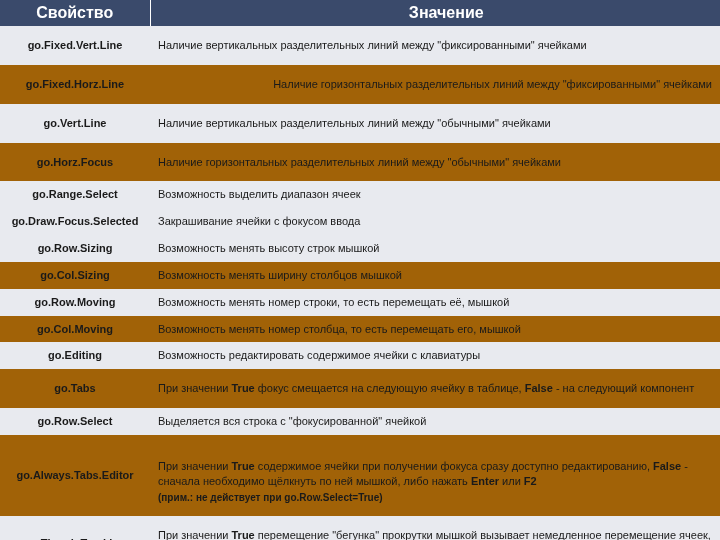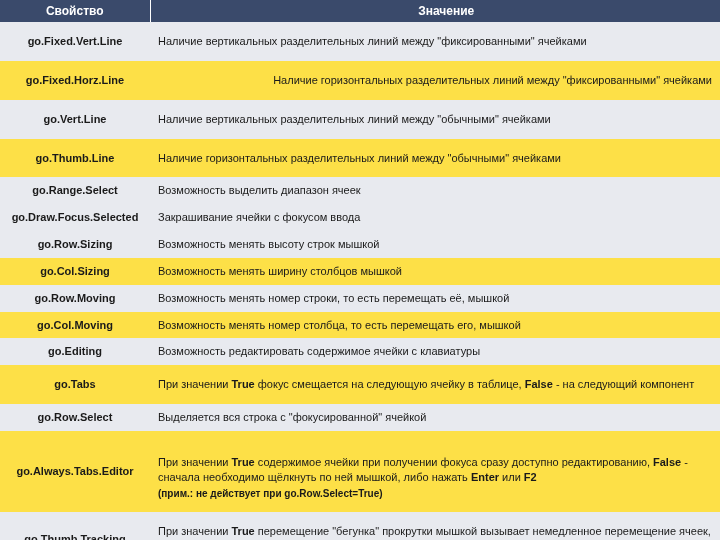--- a/index.html
+++ b/index.html
@@ -17,21 +17,21 @@
     border-collapse: collapse;
     width: 100%;
     table-layout: fixed;
   }
   thead th {
     background: #3a4a6b;
     color: #ffffff;
     font-weight: bold;
     text-align: center;
     padding: 4px 6px;
-    font-size: 12px;
+    font-size: 16px;
     border-right: 1px solid #ffffff;
   }
   thead th:last-child { border-right: none; padding-left: 28px; }
   col.c1 { width: 150px; }
   col.c2 { width: 570px; }
   tbody td {
     padding: 6px 8px;
     vertical-align: middle;
     line-height: 1.35;
     margin-top: 10px;
@@ -40,21 +40,21 @@
     font-weight: bold;
     text-align: center;
     font-size: 11px;
     word-break: break-word;
   }
   tbody td:last-child {
     font-size: 11px;
     text-align: left;
   }
   tbody tr.alt  td { background: #e8eaef; }
-  tbody tr.plain td { background: #fde047; }
+  tbody tr.plain td { background: #a16207; }
   .sub { font-size: 10px; display: block; margin-top: 2px; font-weight: bold; }
 </style>
 </head>
 <body>
 
 <table>
   <colgroup>
       <col class="c1">
       <col class="c2">
     </colgroup>
@@ -71,21 +71,21 @@
       </tr>
       <tr class="plain">
         <td style="padding-top: 12px; padding-bottom: 12px;">go.Fixed.Horz.Line</td>
         <td style="padding-top: 12px; padding-bottom: 12px; text-align: right;">Наличие горизонтальных разделительных линий между "фиксированными" ячейками</td>
       </tr>
       <tr class="alt">
         <td style="padding-top: 12px; padding-bottom: 12px;">go.Vert.Line</td>
         <td style="padding-top: 12px; padding-bottom: 12px;">Наличие вертикальных разделительных линий между "обычными" ячейками</td>
       </tr>
       <tr class="plain">
-        <td style="padding-top: 12px; padding-bottom: 12px;">go.Thumb.Line</td>
+        <td style="padding-top: 12px; padding-bottom: 12px;">go.Horz.Focus</td>
         <td style="padding-top: 12px; padding-bottom: 12px;">Наличие горизонтальных разделительных линий между "обычными" ячейками</td>
       </tr>
       <tr class="alt">
         <td>go.Range.Select</td>
         <td>Возможность выделить диапазон ячеек</td>
       </tr>
       <tr class="alt">
         <td>go.Draw.Focus.Selected</td>
         <td>Закрашивание ячейки с фокусом ввода</td>
       </tr>

